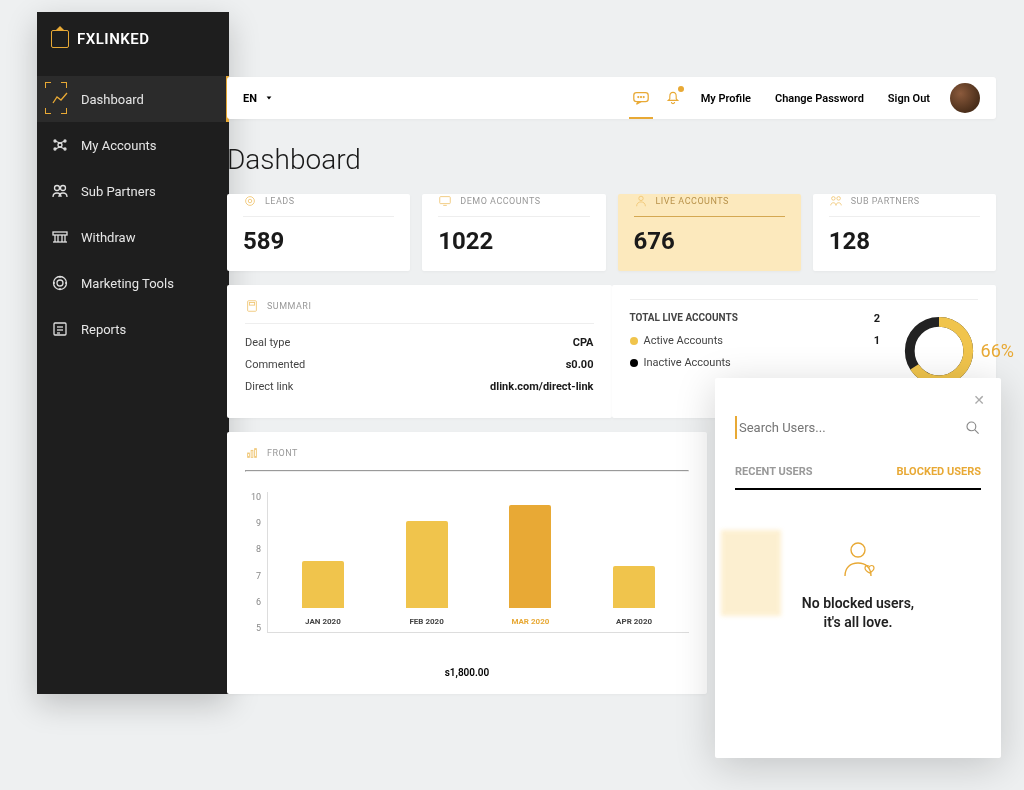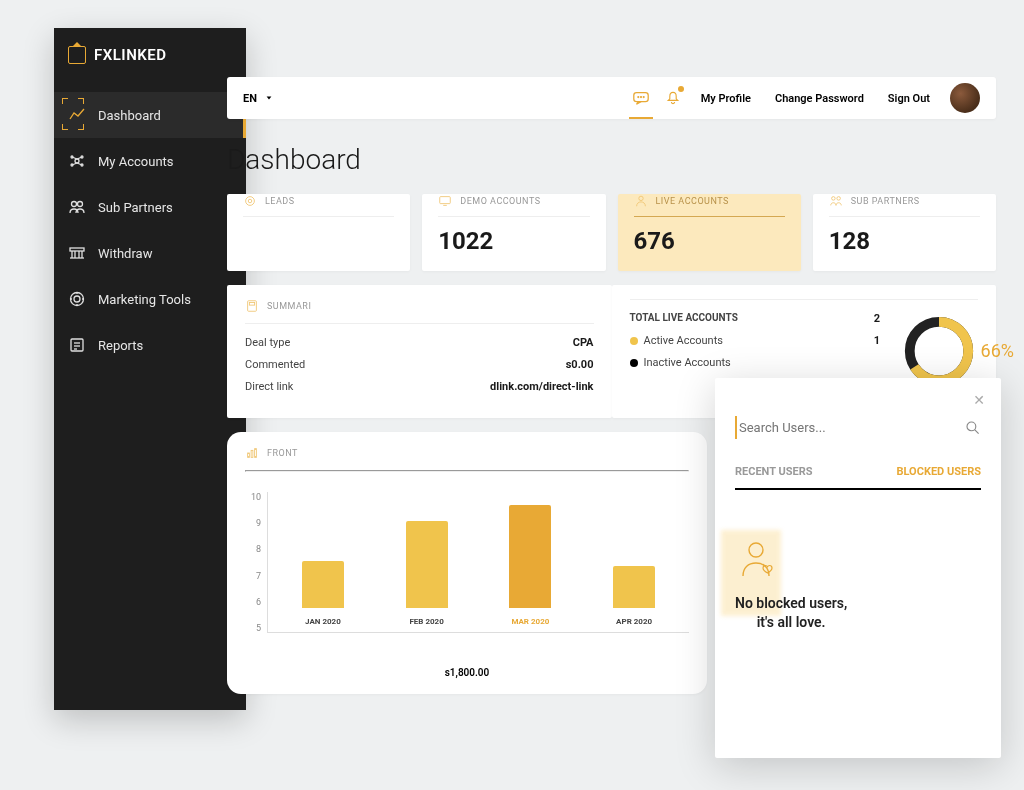--- a/index.html
+++ b/index.html
@@ -1,18 +1,18 @@
 <!DOCTYPE html>
 <html><head>
 <meta charset="utf-8">
 <style>
 * { margin: 0; padding: 0; box-sizing: border-box; font-family: -apple-system, BlinkMacSystemFont, "Segoe UI", Roboto, sans-serif; }
 body { background: #eef0f1; width: 1024px; height: 790px; overflow: hidden; position: relative; }
 
-.sidebar { position: absolute; left: 37px; top: 28px; width: 192px; height: 682px; background: #1e1e1e; box-shadow: 0 10px 30px rgba(0,0,0,0.2); margin-left: 17px; }
+.sidebar { position: absolute; left: 37px; top: 12px; width: 192px; height: 682px; background: #1e1e1e; box-shadow: 0 10px 30px rgba(0,0,0,0.2); }
 .logo { display: flex; align-items: center; gap: 8px; padding: 18px 14px 28px; color: #fff; font-size: 15px; font-weight: 600; letter-spacing: 0.5px; }
 .logo-mark { width: 18px; height: 18px; border: 1.5px solid #e8a935; position: relative; border-radius: 2px; }
 .logo-mark::before { content: ""; position: absolute; top: -5px; left: 3px; right: 3px; height: 5px; background: #e8a935; clip-path: polygon(50% 0, 100% 100%, 0 100%); }
 .nav { list-style: none; }
 .nav li { display: flex; align-items: center; gap: 12px; padding: 14px 14px; color: #e6e6e6; font-size: 13px; cursor: pointer; position: relative; }
 .nav li.active { background: #2b2b2b; }
 .nav li.active::before { content: ""; position: absolute; right: 0; top: 0; bottom: 0; width: 3px; background: #e8a935; }
 .nav .corners { position: absolute; left: 8px; top: 6px; width: 22px; height: 32px; pointer-events: none; }
 .nav .corners span { position: absolute; width: 6px; height: 6px; border: 1.2px solid #e8a935; }
 .nav .corners .tl { top: 0; left: 0; border-right: none; border-bottom: none; }
@@ -59,41 +59,41 @@
 .legend-dot { width: 8px; height: 8px; border-radius: 50%; display: inline-block; margin-right: 6px; vertical-align: middle; }
 .legend-dot.y { background: #f0c44c; }
 .legend-dot.b { background: #000; }
 .stats-left { display: flex; gap: 20px; }
 .stats-text { flex: 1; }
 
 .donut-wrap { position: relative; width: 78px; height: 78px; }
 .donut-wrap svg { width: 78px; height: 78px; }
 .donut-pct { position: absolute; right: -36px; top: 28px; font-size: 18px; color: #e8a935; font-weight: 400; }
 
-.chart-panel { background: #fff; padding: 14px 18px 16px; border-radius: 14px; box-shadow: 0 1px 3px rgba(0,0,0,0.04); width: 480px; }
+.chart-panel { background: #fff; padding: 14px 18px 16px; border-radius: 2px; box-shadow: 0 1px 3px rgba(0,0,0,0.04); width: 480px; }
 .chart-area { position: relative; height: 165px; margin-top: 20px; display: flex; }
 .y-axis { width: 22px; display: flex; flex-direction: column; justify-content: space-between; font-size: 9px; color: #888; text-align: right; padding-right: 6px; padding-bottom: 24px; gap: 10px; }
 .bars { flex: 1; display: flex; align-items: flex-end; gap: 30px; padding: 0 18px 24px; border-left: 1px solid #ddd; border-bottom: 1px solid #ddd; position: relative; height: 141px; }
 .bar-col { flex: 1; display: flex; flex-direction: column; align-items: center; position: relative; text-decoration: underline; }
 .bar { width: 42px; background: #f0c44c; border-radius: 2px 2px 0 0; }
 .bar.hl { background: #e8a935; }
 .bar-label { position: absolute; bottom: -18px; font-size: 8px; font-weight: 700; color: #444; white-space: nowrap; }
 .bar-label.hl { color: #e8a935; margin-top: 21px; }
 .chart-caption { text-align: center; font-size: 10px; font-weight: 600; margin-top: 10px; }
 
 .drawer { position: absolute; right: 23px; top: 378px; width: 286px; height: 380px; background: #fff; box-shadow: 0 8px 40px rgba(0,0,0,0.18); border-radius: 2px; padding: 18px 20px; }
 .drawer-close { position: absolute; top: 14px; right: 16px; font-size: 14px; color: #aaa; cursor: pointer; }
 .search-row { display: flex; align-items: center; margin-top: 20px; border-left: 2px solid #e8a935; padding-left: 2px; }
 .search-row input { border: none; outline: none; flex: 1; font-size: 13px; color: #888; padding: 4px 0; }
 .search-row svg { width: 16px; height: 16px; stroke: #888; fill: none; }
 .tabs { display: flex; justify-content: space-between; margin-top: 26px; font-size: 11px; font-weight: 700; gap: 32px; }
 .tabs .inactive { color: #999; cursor: pointer; }
 .tabs .active-tab { color: #e8a935; cursor: pointer; }
 .tab-underline { height: 1.5px; background: #000; margin-top: 10px; }
-.empty-state { display: flex; flex-direction: column; align-items: flex-start; margin-top: 48px; position: relative; }
+.empty-state { display: flex; flex-direction: column; align-items: center; margin-top: 48px; position: relative; }
 .glow { position: absolute; left: -14px; top: -8px; width: 60px; height: 86px; background: #fce9bd; filter: blur(2px); opacity: 0.7; }
 .empty-icon { width: 42px; height: 42px; position: relative; z-index: 1; }
 .empty-msg { text-align: center; font-size: 14px; font-weight: 600; color: #222; margin-top: 14px; line-height: 1.4; z-index: 1; }
 </style>
 </head>
 <body>
 
 <aside class="sidebar">
   <div class="logo">
     <span class="logo-mark"></span>
@@ -218,20 +218,21 @@
   <div class="stats">
     <div class="stat-card">
       <div class="stat-head">
           <svg viewBox="0 0 16 16">
             <circle cx="8" cy="8" r="5"></circle>
             <circle cx="8" cy="8" r="2"></circle>
           </svg>
           <span>LEADS</span>
         </div>
       <div class="stat-divider"></div>
+      <div class="stat-value">589</div>
     </div>
     <div class="stat-card">
       <div class="stat-head">
           <svg viewBox="0 0 16 16">
             <rect x="2" y="3" width="12" height="8" rx="1"></rect>
             <line x1="6" y1="13" x2="10" y2="13"></line>
           </svg>
           <span>DEMO ACCOUNTS</span>
         </div>
       <div class="stat-divider"></div>

